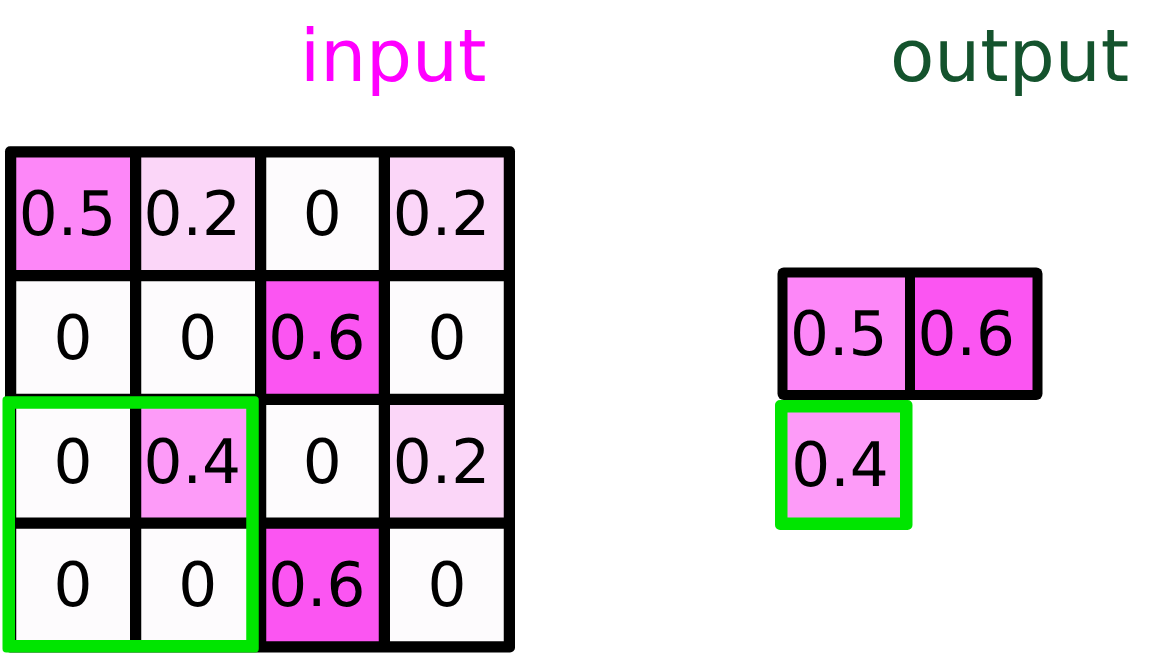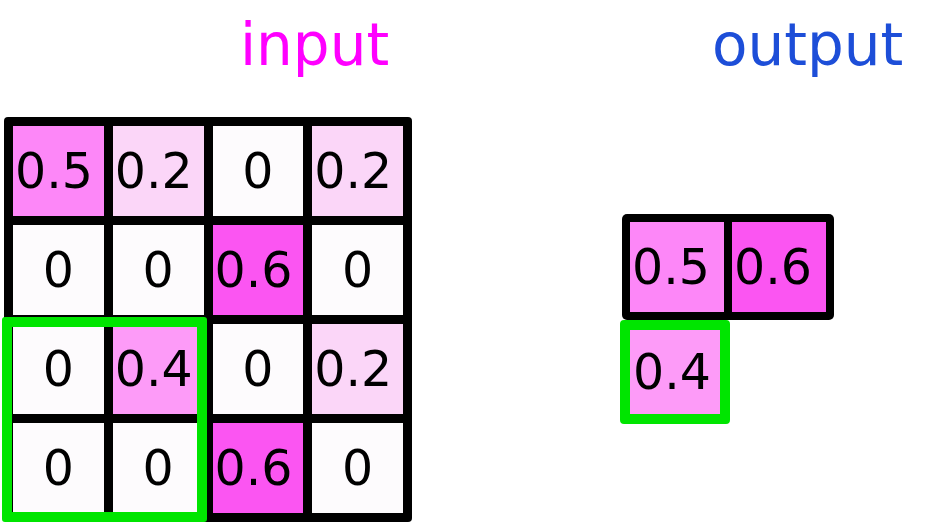--- a/index.html
+++ b/index.html
@@ -127,21 +127,21 @@
     overflow: hidden;
     font-family: "DejaVu Sans", sans-serif;
   }
   #output-selected-cell .val { padding-left: 3px; white-space: nowrap; }
 </style>
 </head>
 <body>
 
 <div class="title" id="title-input" style="color: rgb(255, 0, 255);">input</div>
 
-<div class="title" id="title-output" style="color: #1d4ed8;">output</div>
+<div class="title" id="title-output" style="color: #14532d;">output</div>
 
 <div id="input-grid" class="grid-frame">
 
   <div class="cell" style="background: rgb(253, 135, 248);">
     <span class="val">0.5</span>
   </div>
   <div class="cell" style="background: rgb(251, 214, 248);">
     <span class="val">0.2</span>
   </div>
   <div class="cell zero" style="background: rgb(253, 251, 253);">

